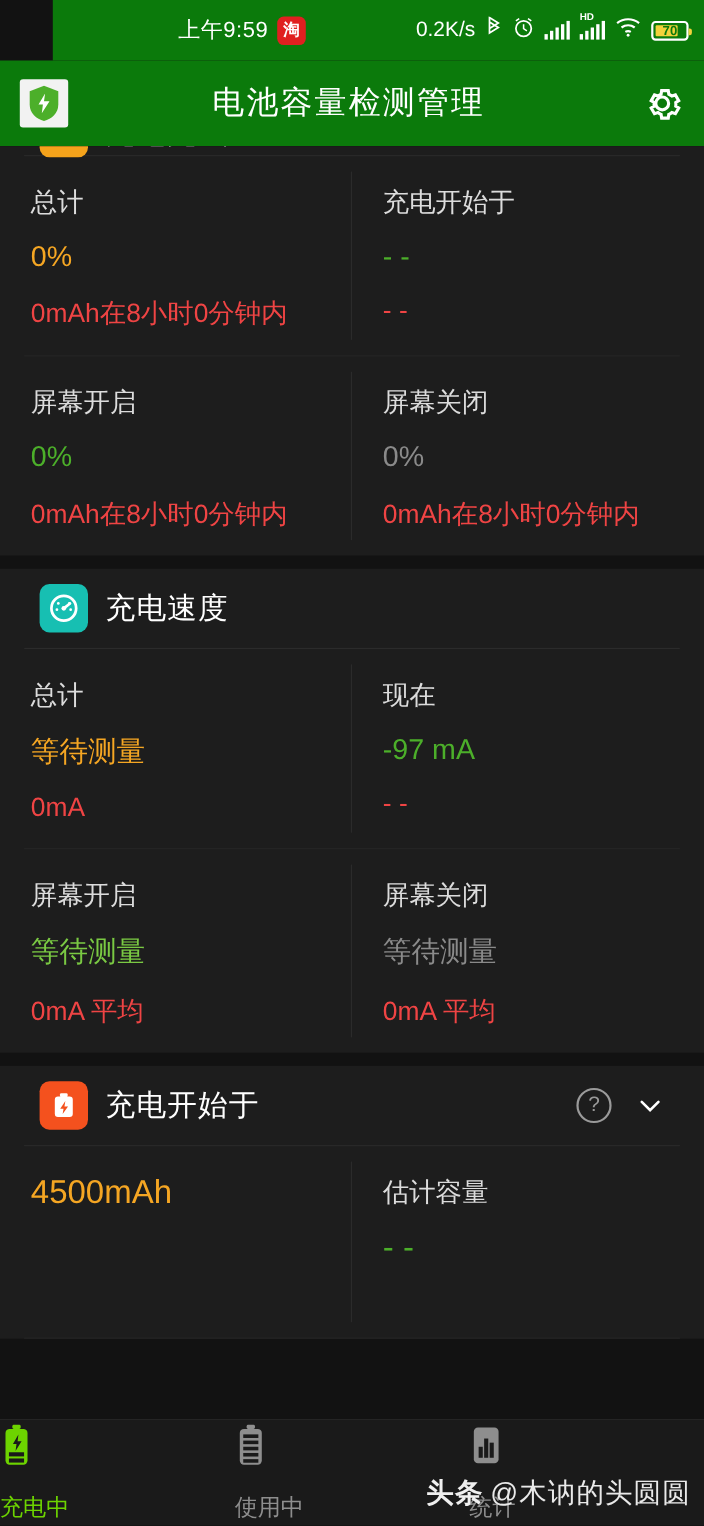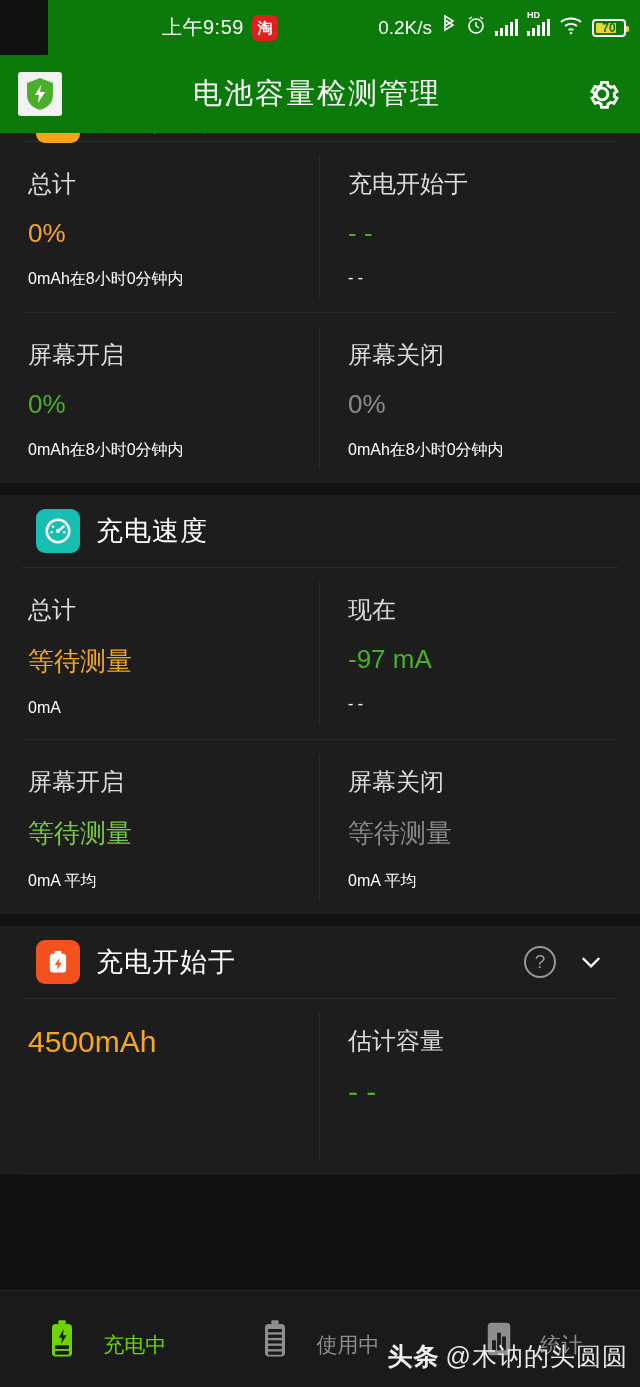--- a/index.html
+++ b/index.html
@@ -85,34 +85,34 @@
 
   .grid{ display:flex; }
   .cell{
     width:50%; padding:26px 22px 22px 28px; position:relative;
   }
   .cell.left:after{
     content:"";position:absolute;right:0;top:14px;bottom:14px;width:1px;background:#2b2b2b;
   }
   .cell .label{ font-size:24px; color:#dcdcdc; margin-bottom:18px; }
   .cell .value{ font-size:26px; margin-bottom:20px; }
-  .cell .sub{ font-size:16px; color:#ffffff; }
+  .cell .sub{ font-size:24px; color:#ef4444; }
   .v-orange{ color:#f5a623; }
   .v-green{ color:#4caf2a; }
   .v-gray{ color:#8a8a8a; }
   .v-lgreen{ color:#7ac943; }
   .row-div{ height:1px; background:#262626; margin:0 22px; }
 
   
   .navbar{
     position:absolute;left:0;bottom:0;width:640px;height:97px;background:#1a1a1a;
     display:flex;align-items:center;border-top:1px solid #242424;
   }
   .nav-item{
-    flex:1;display:flex;flex-direction:row;align-items:flex-end;justify-content:center;gap:22px;
+    flex:1;display:flex;flex-direction:column;align-items:flex-start;justify-content:center;gap:22px;
   }
   .nav-label{ font-size:21px; color:#8e8e8e; }
   .nav-item.active .nav-label{ color:#6dd400; }
   .nav-ic{ width:34px;height:40px; }
 
   .watermark{
     position:absolute; right:12px; bottom:14px;
     font-size:25px; color:#efefef; letter-spacing:1px;
     display:flex; align-items:baseline; gap:6px;
   }

